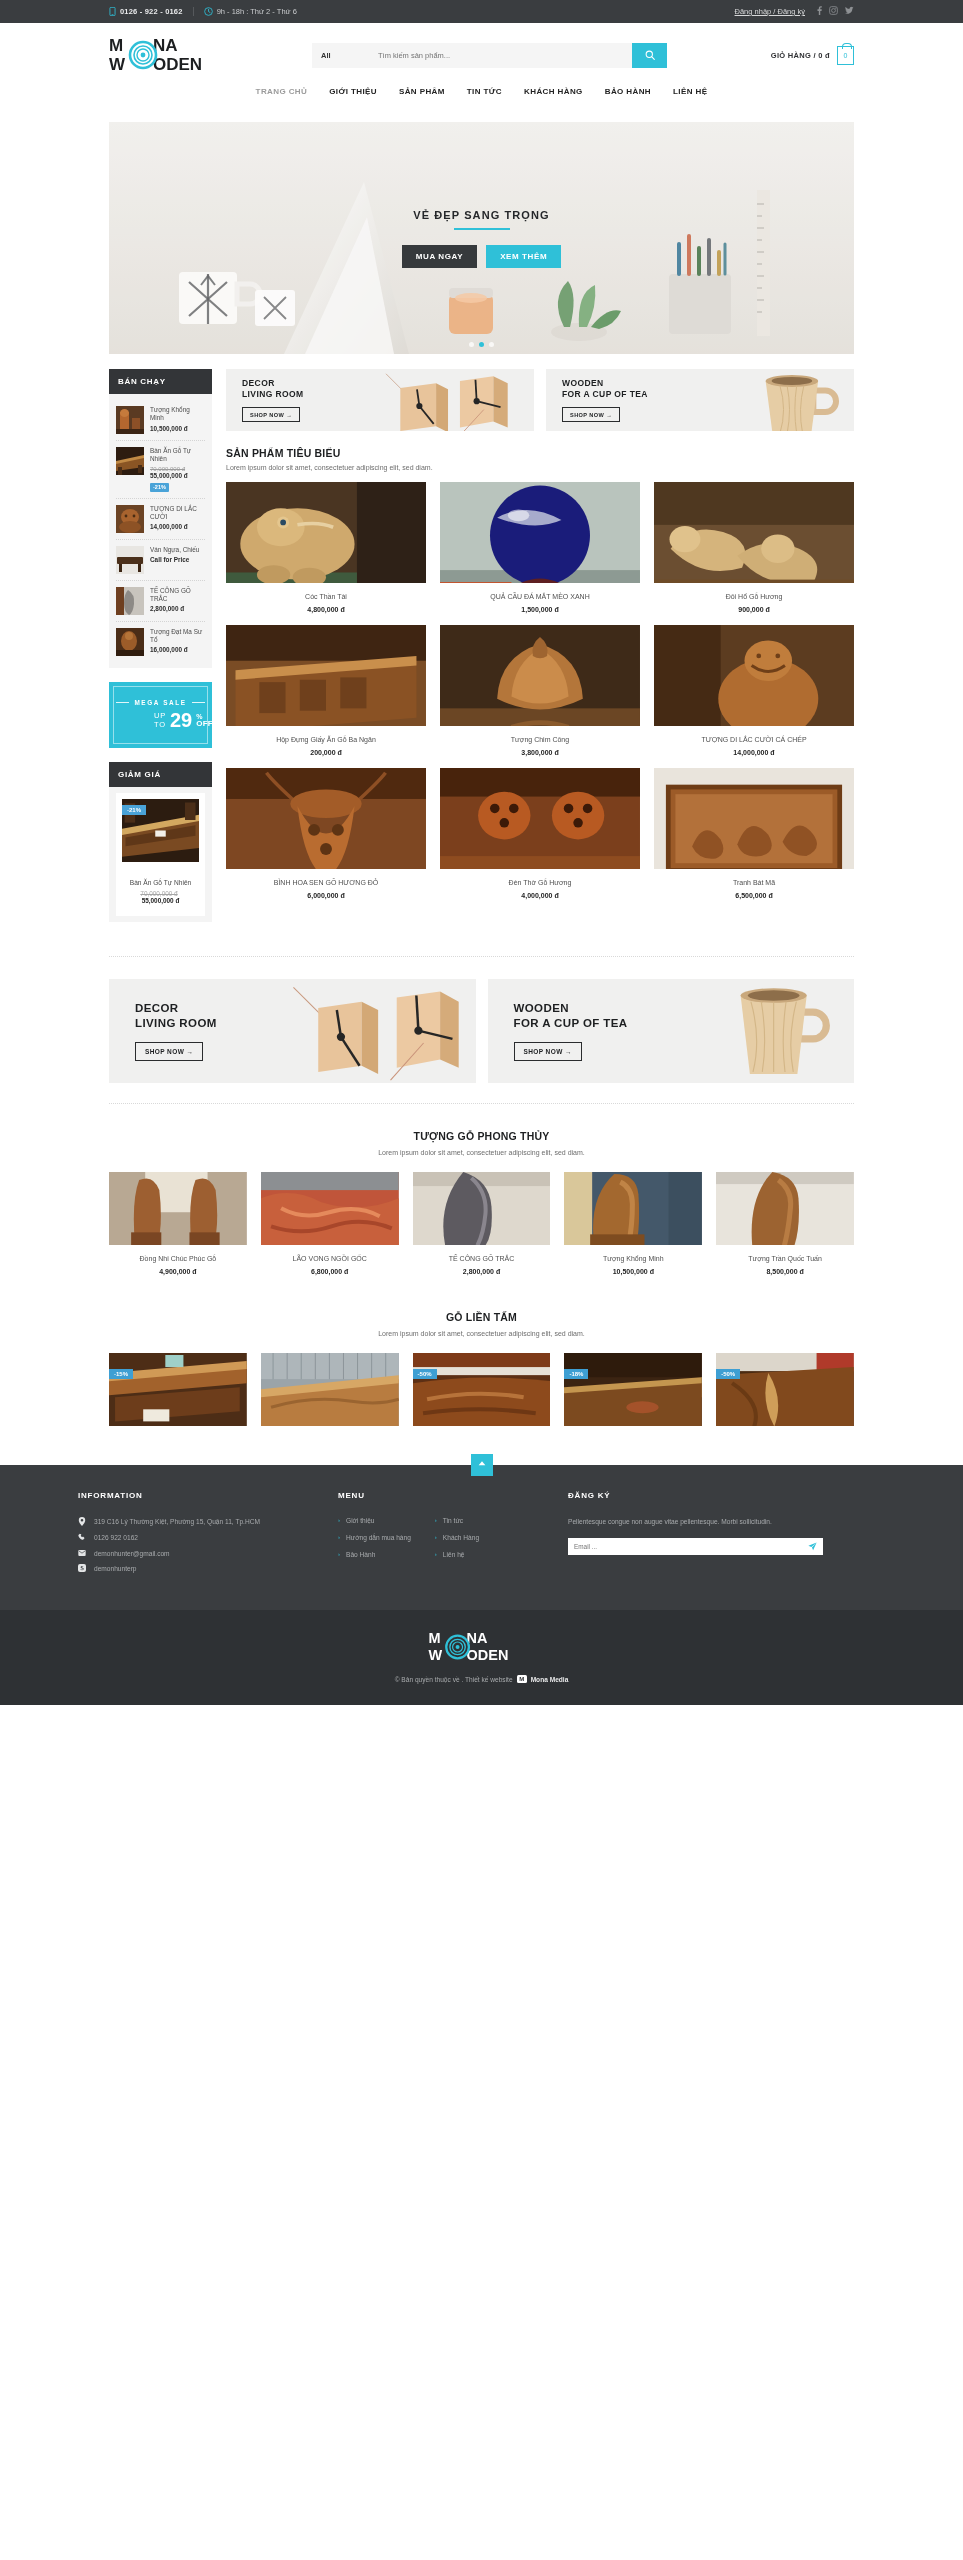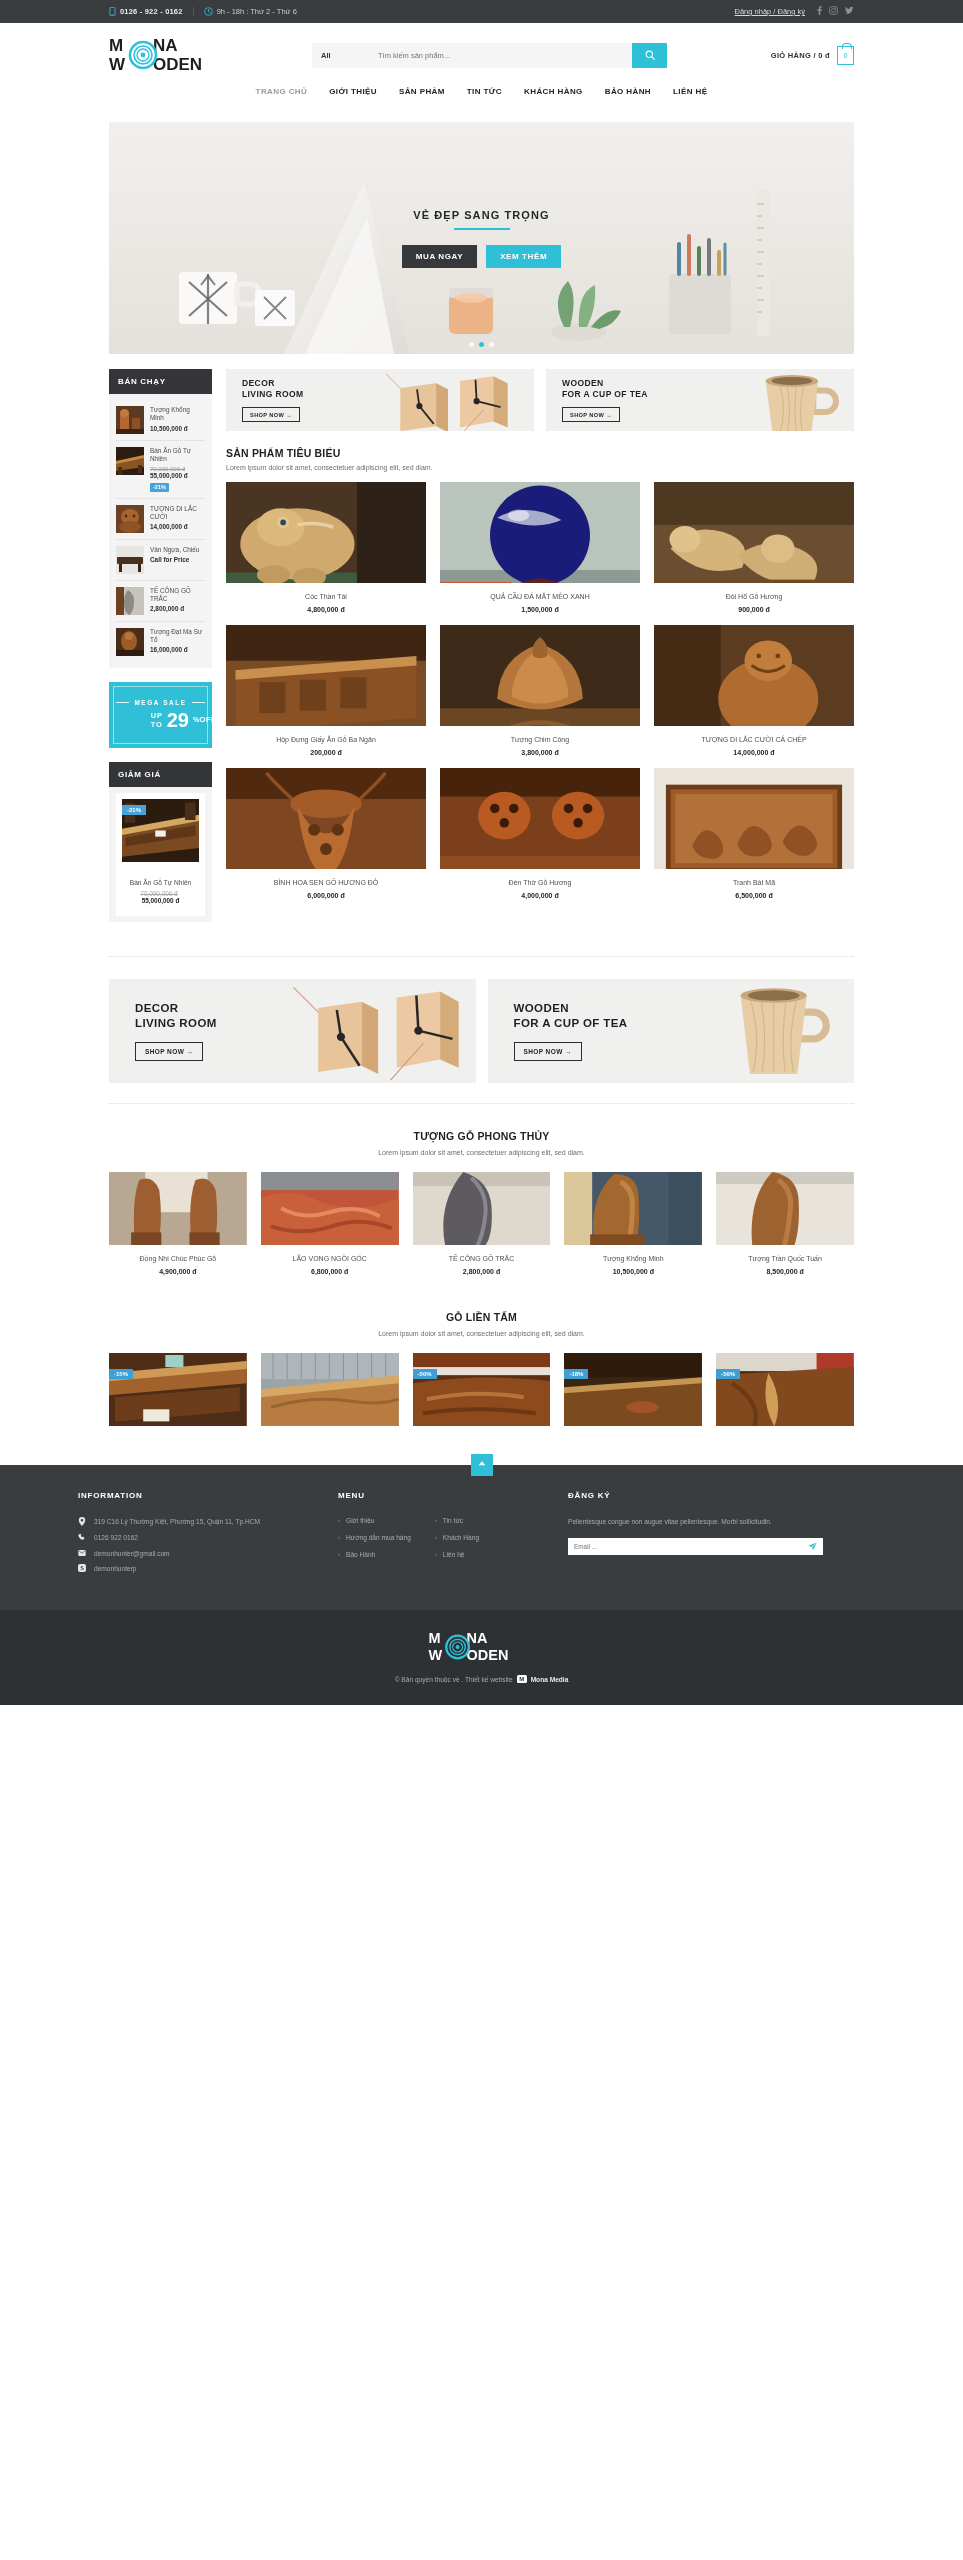--- a/index.html
+++ b/index.html
@@ -206,23 +206,23 @@
     border: 1px solid rgba(255,255,255,.5);
   }
   .ms-top {
     font-size: 6.4px; font-weight: bold; letter-spacing: 1.6px;
     display: flex; align-items: center; gap: 5px; margin-bottom: 4px; z-index:2;
   }
   .ms-top::before, .ms-top::after {
     content: ""; width: 13px; height: 1px; background: rgba(255,255,255,.85);
   }
   .ms-main { display: flex; align-items: center; gap: 4px; z-index:2; }
-  .ms-upto { font-size: 7.5px; font-weight: bold; letter-spacing: .8px; padding-left: 46px; }
+  .ms-upto { font-size: 7.5px; font-weight: normal; letter-spacing: .8px; padding-left: 46px; }
   .ms-num { font-size: 20px; font-weight: bold; line-height: 1; }
-  .ms-pc { display: flex; flex-direction: row; line-height: 1; font-weight: bold; }
+  .ms-pc { display: flex; flex-direction: column; line-height: 1; font-weight: bold; }
   .ms-pc .p { font-size: 7px; }
   .ms-pc .o { font-size: 8px; letter-spacing: .3px; }
 
   
   .sale-card { background: #fff; padding: 6px; }
   .sale-img { position: relative; width: 100%; height: 72px; overflow: hidden; }
   .sale-img .badge {
     position: absolute; top: 6px; left: 0;
     background: #4aa3d8; color: #fff; font-size: 6px; font-weight: bold;
     padding: 2px 5px; z-index: 3;

